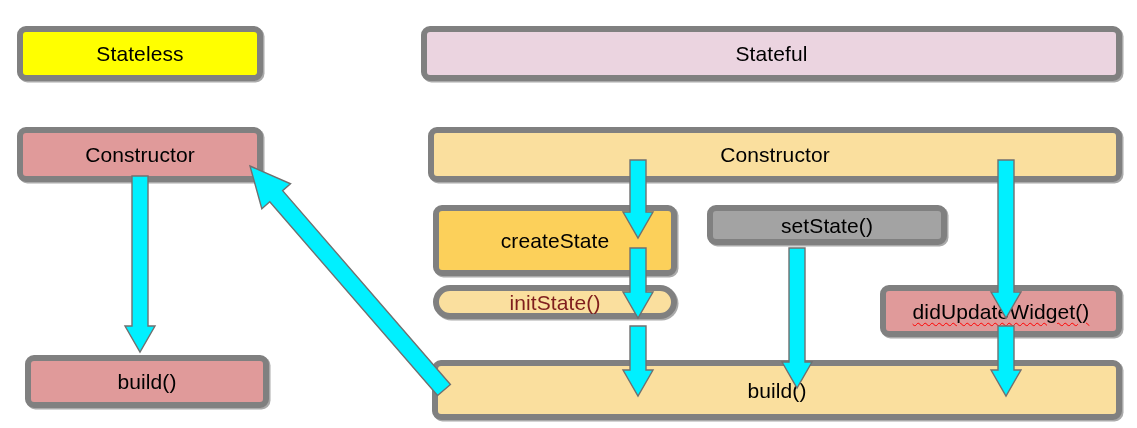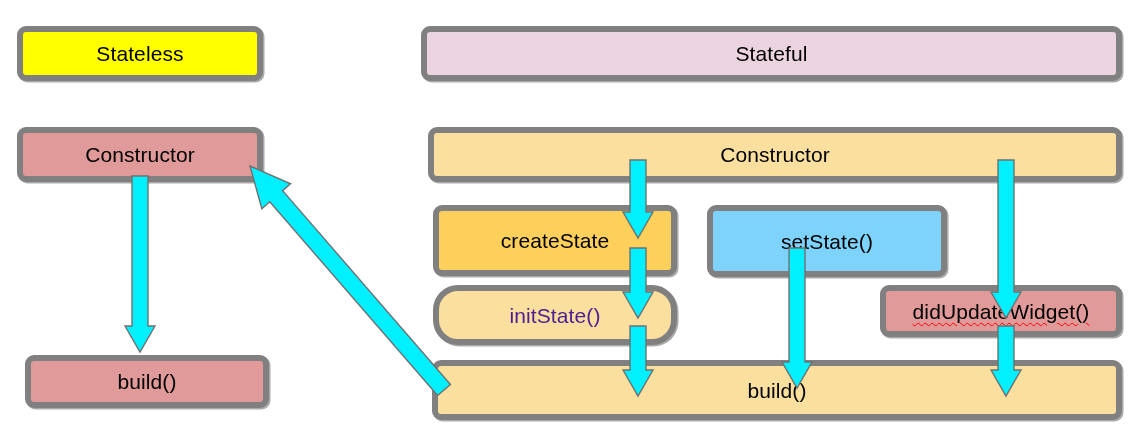--- a/index.html
+++ b/index.html
@@ -70,25 +70,25 @@
   </div>
 
   <div class="node" id="n-stateful-constructor" style="left: 428px; top: 127px; width: 694px; height: 55px; background: rgb(250, 223, 158); border-color: rgb(128, 128, 128); color: rgb(0, 0, 0);">
     <span>Constructor</span>
   </div>
 
   <div class="node" id="n-create-state" style="left: 433px; top: 205px; width: 244px; height: 71px; background: rgb(252, 208, 90); border-color: rgb(128, 128, 128); color: rgb(0, 0, 0);">
     <span>createState</span>
   </div>
 
-  <div class="node" id="n-set-state" style="left: 707px; top: 205px; width: 240px; height: 72px; background: #7dd3fc; border-color: rgb(128, 128, 128); color: rgb(0, 0, 0); border-radius: 9px;">
+  <div class="node" id="n-set-state" style="left: 707px; top: 205px; width: 240px; height: 40px; background: #a3a3a3; border-color: rgb(128, 128, 128); color: rgb(0, 0, 0); border-radius: 9px;">
     <span>setState()</span>
   </div>
 
-  <div class="node" id="n-init-state" style="left: 433px; top: 285px; width: 244px; height: 60px; background: rgb(250, 223, 158); border-color: rgb(128, 128, 128); color: #4c1d95; border-radius: 25px;">
+  <div class="node" id="n-init-state" style="left: 433px; top: 285px; width: 244px; height: 34px; background: rgb(250, 223, 158); border-color: rgb(128, 128, 128); color: #7f1d1d; border-radius: 25px;">
     <span>initState()</span>
   </div>
 
   <div class="node wavy" id="n-did-update-widget" style="left: 880px; top: 285px; width: 242px; height: 52px; background: rgb(224, 154, 154); border-color: rgb(128, 128, 128); color: rgb(0, 0, 0);">
     <span>didUpdateWidget()</span>
   </div>
 
   <div class="node" id="n-stateful-build" style="left: 432px; top: 360px; width: 690px; height: 60px; background: rgb(250, 223, 158); border-color: rgb(128, 128, 128); color: rgb(0, 0, 0);">
     <span>build()</span>
   </div>

